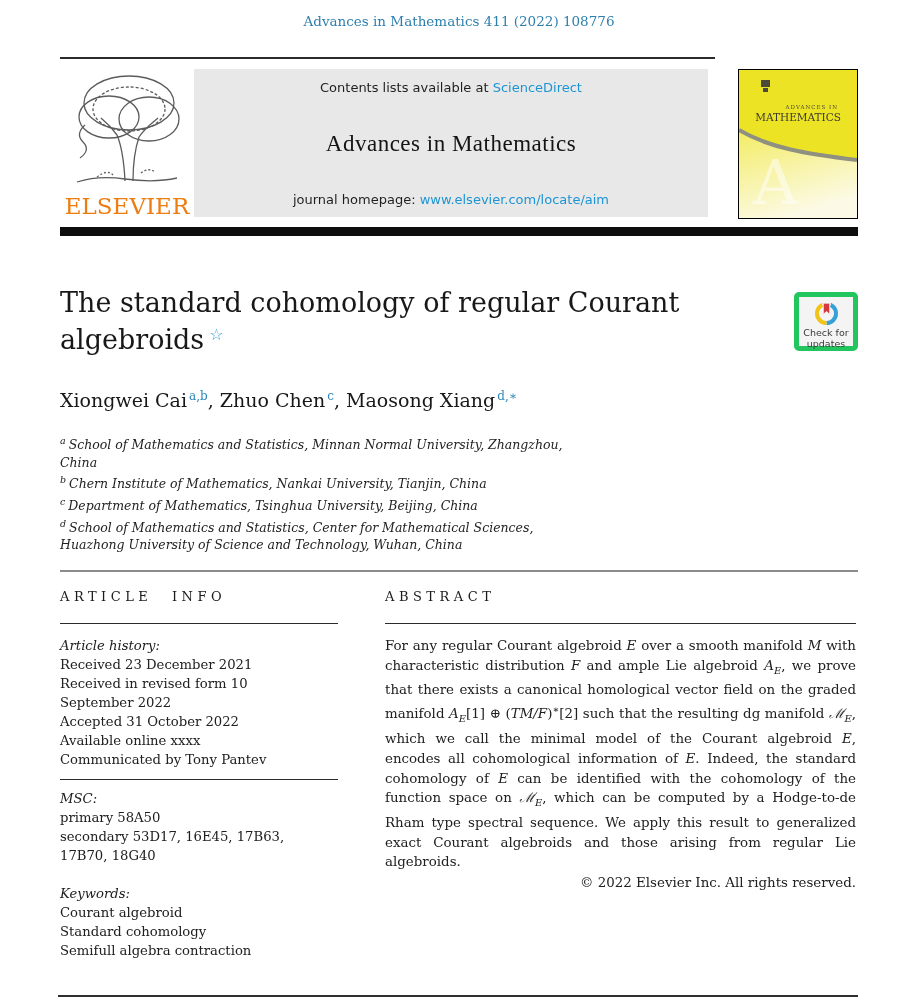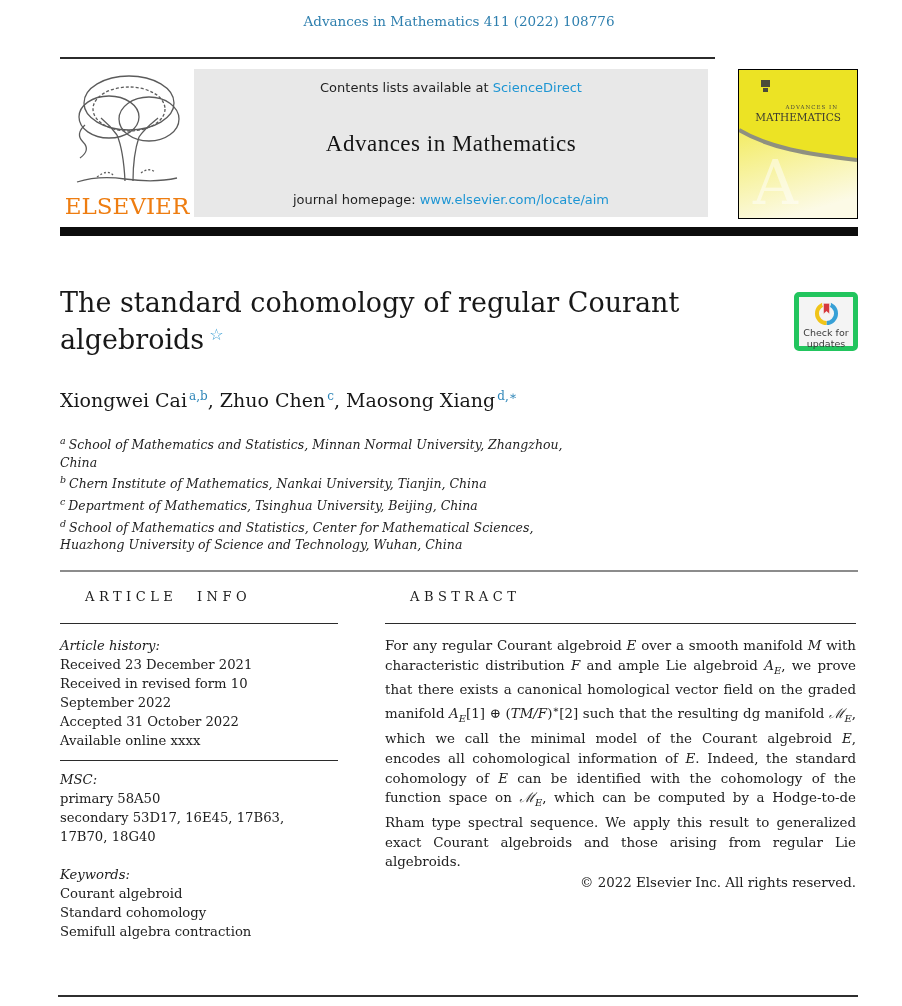--- a/index.html
+++ b/index.html
@@ -42,21 +42,21 @@
   .authors sup{color:#2e86b8;font-size:12px;margin-left:2px;}
 
   .affiliations{margin-top:21px;font-style:italic;font-size:12.5px;line-height:17.5px;max-width:512px;color:#222;}
   .affiliations sup{font-size:9.5px;margin-right:3px;}
 
   .gray-rule{height:2px;background:#8c8c8c;margin-top:16px;}
 
   .columns{display:flex;margin-top:17px;}
   .left-col{width:278px;}
   .right-col{width:471px;margin-left:47px;}
-  .col-heading{font-size:13px;letter-spacing:4.5px;word-spacing:11px;color:#1b1b1b;margin-left:25px;}
+  .col-heading{font-size:13px;letter-spacing:4.5px;word-spacing:11px;color:#1b1b1b;}
   .col-rule{height:1px;background:#2b2b2b;margin-top:19px;margin-bottom:12px;}
   .info-label{font-style:italic;font-size:13.2px;line-height:19px;color:#202020;}
   .info-line{font-size:13.2px;line-height:19px;color:#202020;}
   .narrow{max-width:254px;}
   .mid-rule{height:1px;background:#2b2b2b;margin:10px 0 9px;width:278px;}
   .kw-gap{height:19px;}
 
   .abstract-text{font-size:13.4px;line-height:19.8px;text-align:justify;margin:0;color:#202020;}
   .abstract-text .mi{font-style:italic;}
   .abstract-text sub{font-size:10px;font-style:italic;}
@@ -159,20 +159,21 @@
     <div class="columns">
       <div class="left-col">
         <div class="col-heading">ARTICLE INFO</div>
         <div class="col-rule"></div>
         <div class="info-label narrow">Article history:</div>
         <div id="history" class="narrow">
             <div class="info-line">Received 23 December 2021</div>
             <div class="info-line">Received in revised form 10 September 2022</div>
             <div class="info-line">Accepted 31 October 2022</div>
             <div class="info-line">Available online xxxx</div>
+            <div class="info-line">Communicated by Tony Pantev</div>
           </div>
         <div class="mid-rule"></div>
         <div class="info-label narrow">MSC:</div>
         <div id="msc" class="narrow">
             <div class="info-line">primary 58A50</div>
             <div class="info-line">secondary 53D17, 16E45, 17B63, 17B70, 18G40</div>
           </div>
         <div class="kw-gap"></div>
         <div class="info-label narrow">Keywords:</div>
         <div id="keywords" class="narrow">

